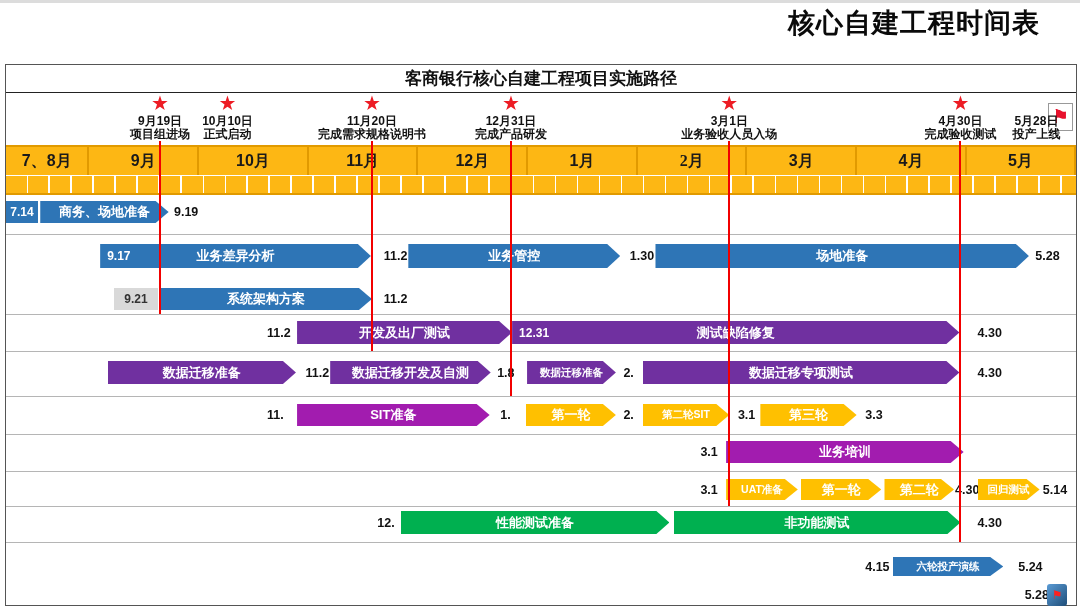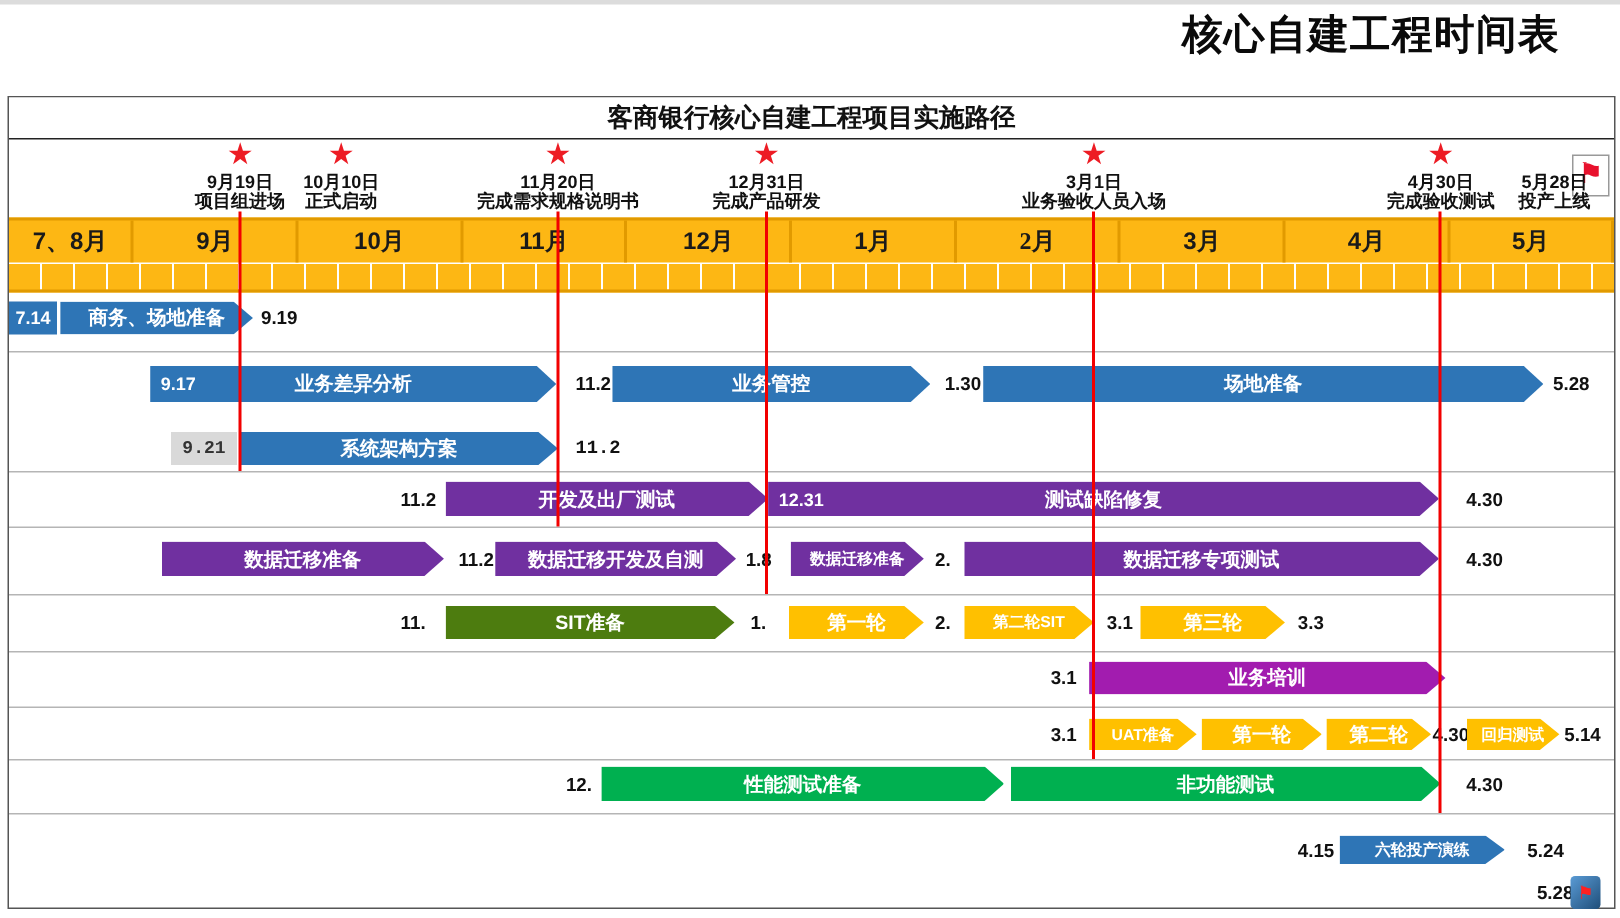--- a/index.html
+++ b/index.html
@@ -169,21 +169,21 @@
         <div class="lab" style="left: 35.3%;">11.2</div>
         <div class="bar" style="width: 19.8%; background: rgb(46, 117, 182); left: 37.6%;">
           <span>业务管控</span>
         </div>
         <div class="lab" style="left: 58.3%;">1.30</div>
         <div class="bar" style="width: 34.9%; background: rgb(46, 117, 182); left: 60.7%;">
           <span>场地准备</span>
         </div>
         <div class="lab" style="left: 96.2%;">5.28</div>
       </div>
-      <div class="row" style="top: 223px; height: 22px; font-family: Liberation Mono, monospace;">
+      <div class="row" style="top: 223px; height: 22px;">
         <div class="box" style="width: 4.1%; background: rgb(217, 217, 217); color: rgb(51, 51, 51); left: 10.1%;">
           <span>9.21</span>
         </div>
         <div class="bar" style="width: 19.8%; background: rgb(46, 117, 182); left: 14.4%;">
           <span>系统架构方案</span>
         </div>
         <div class="lab" style="left: 35.3%;">11.2</div>
       </div>
       <div class="row" style="top: 256px; height: 23px;">
         <div class="lab" style="left: 24.4%;">11.2</div>
@@ -209,21 +209,21 @@
           <span>数据迁移准备</span>
         </div>
         <div class="lab" style="left: 57.7%;">2.</div>
         <div class="bar" style="width: 29.6%; background: rgb(112, 48, 160); left: 59.5%;">
           <span>数据迁移专项测试</span>
         </div>
         <div class="lab" style="left: 90.8%;">4.30</div>
       </div>
       <div class="row" style="top: 339px; height: 22px;">
         <div class="lab" style="left: 24.4%;">11.</div>
-        <div class="bar" style="width: 18%; background: #4d7c0f; left: 27.2%;">
+        <div class="bar" style="width: 18%; background: #a21caf; left: 27.2%;">
           <span>SIT准备</span>
         </div>
         <div class="lab" style="left: 46.2%;">1.</div>
         <div class="bar" style="width: 8.4%; background: rgb(255, 192, 0); left: 48.6%;">
           <span>第一轮</span>
         </div>
         <div class="lab" style="left: 57.7%;">2.</div>
         <div class="bar small" style="width: 8.1%; background: rgb(255, 192, 0); left: 59.5%;">
           <span>第二轮SIT</span>
         </div>

